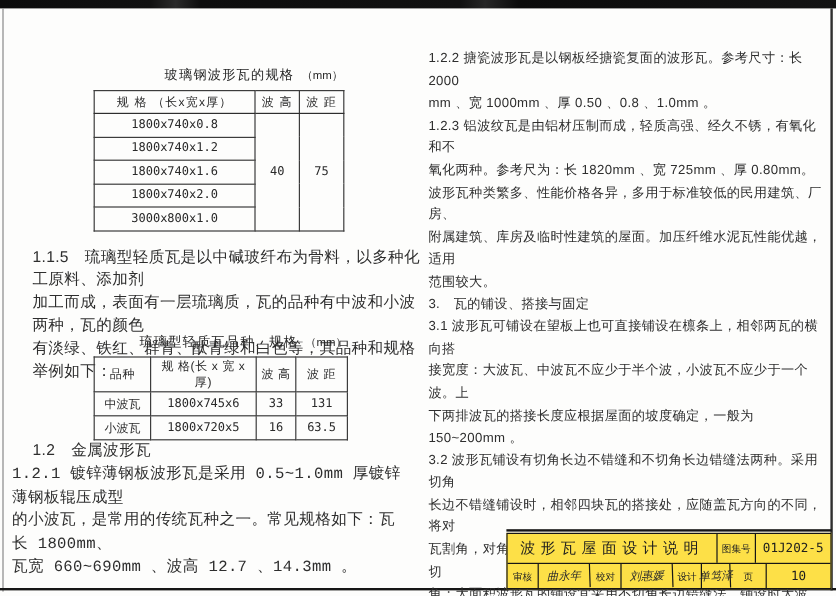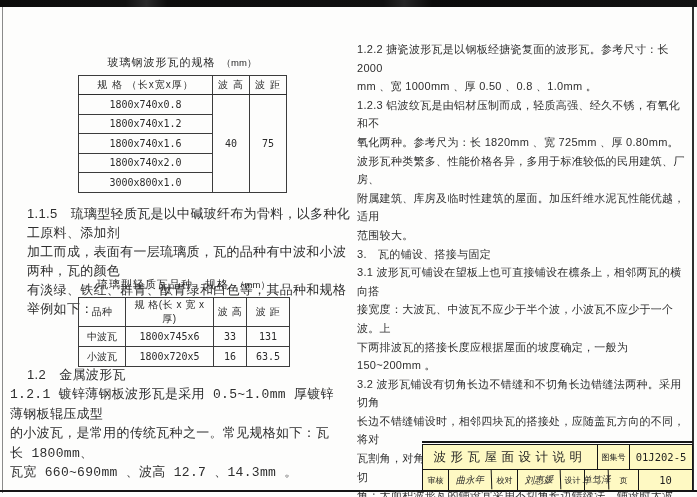--- a/index.html
+++ b/index.html
@@ -26,36 +26,36 @@
   .p115 { left:27px; top:204px; width:332px; line-height:19px; }
   .h12  { left:27px; top:366px; }
   .p121 { left:10px; top:385px; width:332px; line-height:19.5px;font-family:Liberation Mono, monospace; }
   .col-right { left:357px; top:40px; width:334px; }
   .col-right p, .col-right .heading { font-size:11px; line-height:18.6px; letter-spacing:.3px; white-space:pre-line; color:#2e2e2e; }
 
   
   .tbl-wrap { position:absolute; }
   .t1 { left:78px; top:55px; width:208px; }
   .t2 { left:78px; top:277px; width:211px; }
-  .tbl-title { text-align:center; font-size:11px; letter-spacing:1px; margin-bottom:5px; color:#262626; }
+  .tbl-title { text-align:right; font-size:11px; letter-spacing:1px; margin-bottom:5px; color:#262626; }
   .tbl-title .unit { font-size:9.5px; letter-spacing:0; margin-left:6px; }
   table { border-collapse:collapse; table-layout:fixed; width:100%; }
   td, th { border:1px solid #3c3c3c; font-weight:normal; text-align:center;
            font-size:10px; color:#2a2a2a; padding:0; vertical-align:middle; }
   .t1 th { height:19px; font-size:10px; letter-spacing:1px; }
   .t1 td { height:19.5px; }
   .t2 th { height:20px; letter-spacing:.5px; }
   .t2 td { height:20px; }
   .num { font-family:"DejaVu Sans Mono", monospace; font-size:10px; letter-spacing:0; }
   table { border:1.5px solid #2e2e2e; }
   .t1 tr.hdr th { border-bottom:1.5px solid #2e2e2e; }
 
   
   .title-block { position:absolute; left:422px; top:444px; width:271px; height:47px;
-    border:1.5px solid #161616; background:#fef9c3; }
+    border:1.5px solid #161616; background:#fde047; }
   .title-block::before { content:""; position:absolute; left:-1px; right:-1px; top:-4px; height:1.5px; background:#161616; }
   .tb-row1 { display:grid; grid-template-columns:1fr 32px 62px; height:25px; border-bottom:1px solid #161616; }
   .tb-row2 { display:grid; grid-template-columns:26px 43px 26px 43px 24px 24px 30px 1fr; height:20px; }
   .tb-cell { display:flex; align-items:center; justify-content:center; border-right:1px solid #161616; overflow:visible; }
   .tb-cell:last-child { border-right:none; }
   .tb-title { font-size:12.5px; letter-spacing:4.5px; color:#1e1e1e; }
   .tb-small { font-size:8px; letter-spacing:0; color:#222; }
   .tb-val   { font-family:"DejaVu Sans Mono", monospace; font-size:10.5px; color:#1e1e1e; }
   .tb-sig   { font-size:9.5px; font-style:italic; color:#2c2c2c; transform:rotate(-2deg); white-space:nowrap; }
 </style>

